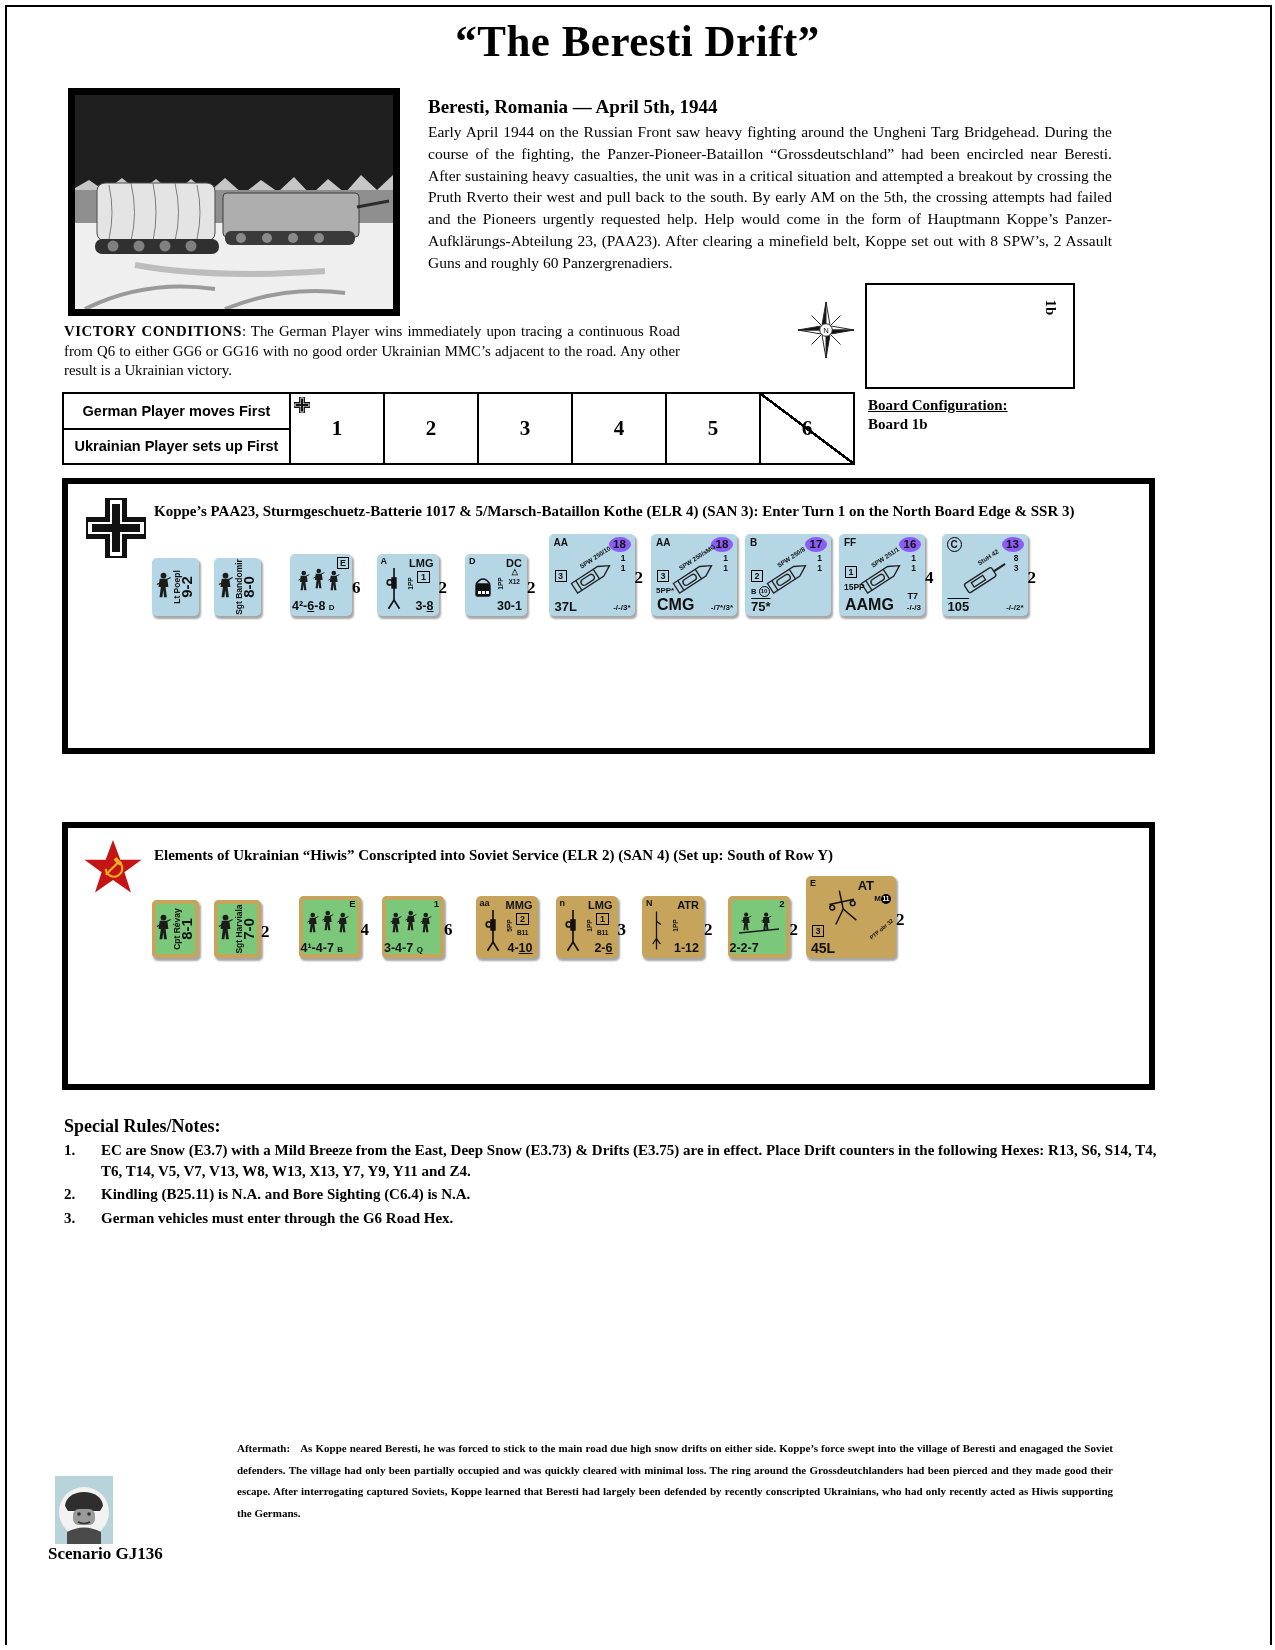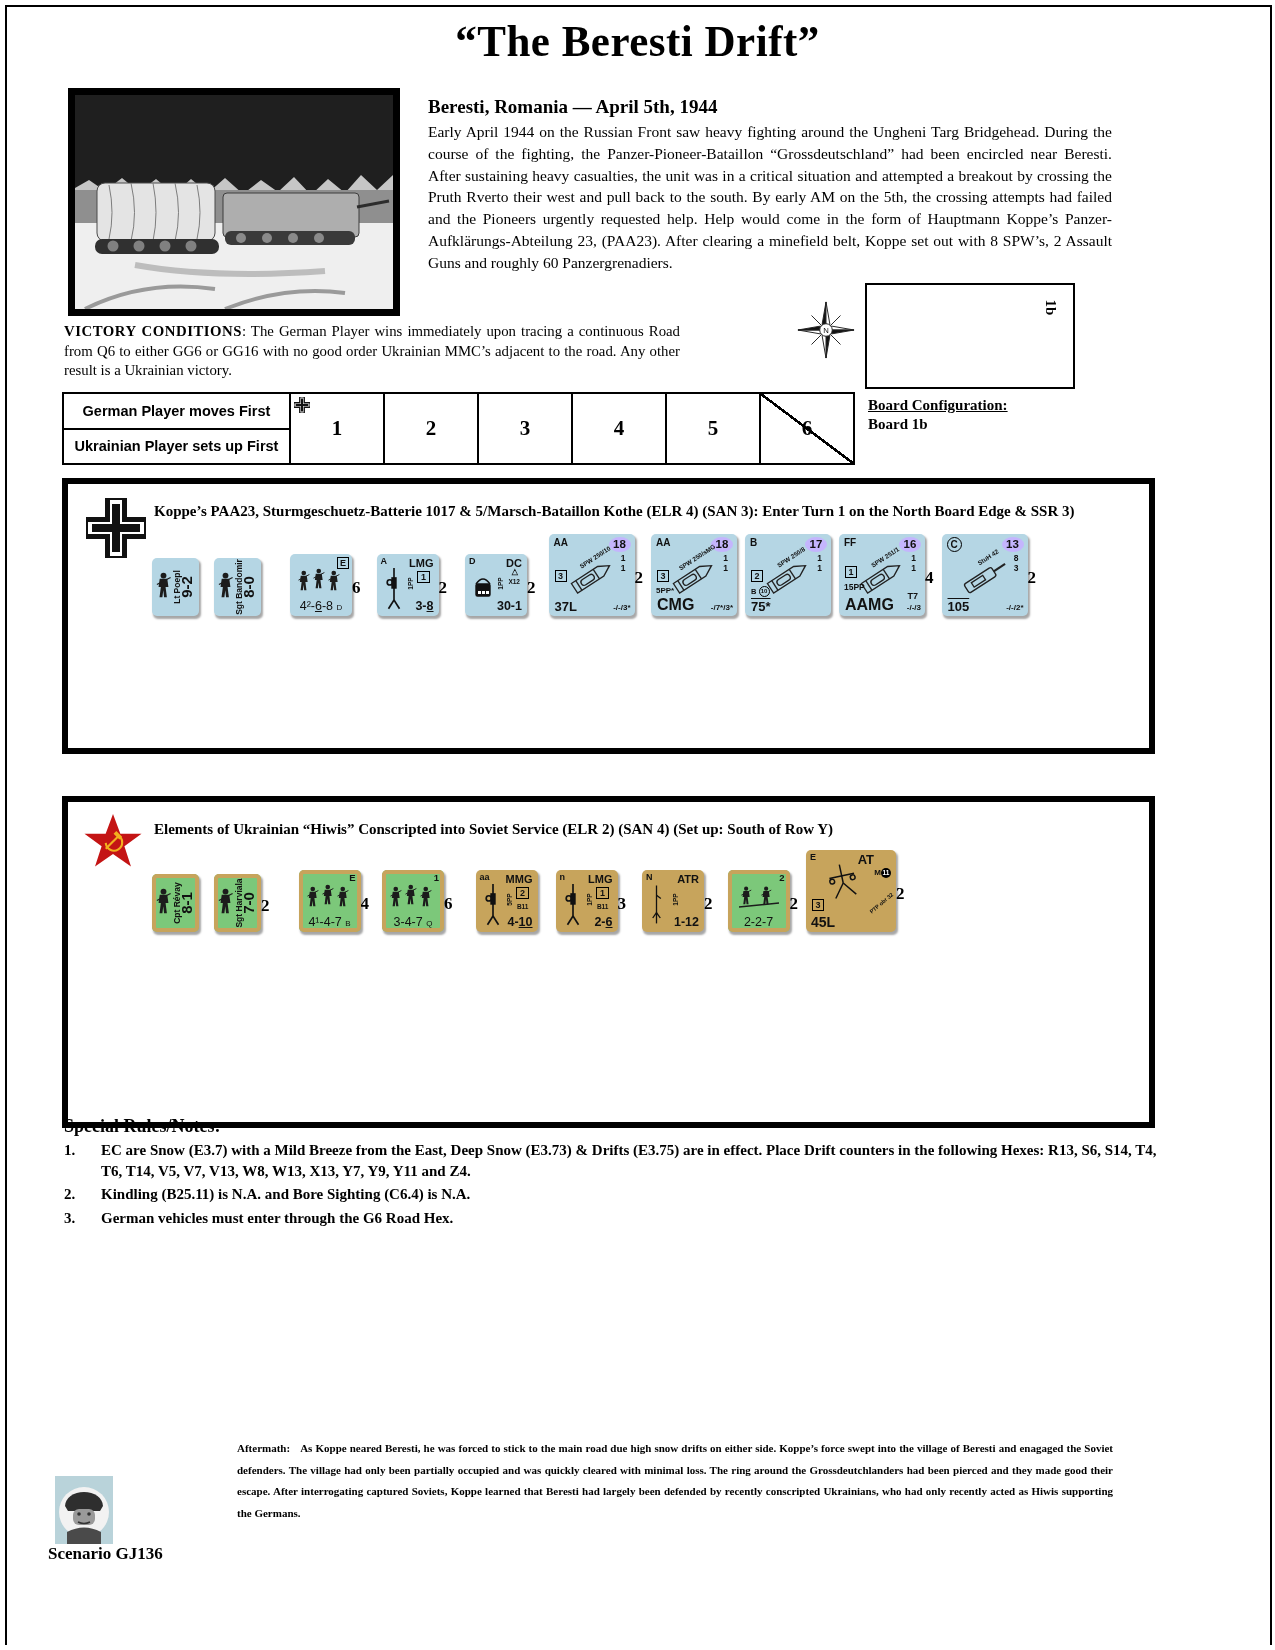--- a/index.html
+++ b/index.html
@@ -34,21 +34,21 @@
   .tlabel.first{border-bottom:2px solid #000;}
   .tcell{flex:1;border-right:2px solid #000;position:relative;display:flex;
        align-items:center;justify-content:center;font-size:21px;font-weight:bold;}
   .tcell.last{border-right:none;}
   .tcell.slash{background:linear-gradient(to top right,transparent calc(50% - 1.3px),
        #000 calc(50% - 1.3px),#000 calc(50% + 1.3px),transparent calc(50% + 1.3px));}
   .crossicon{position:absolute;left:3px;top:3px;width:16px;height:16px;}
   
   .obbox{position:absolute;left:62px;width:1093px;border:6px solid #000;box-sizing:border-box;background:#fff;}
   #german-box{top:478px;height:276px;}
-  #ukr-box{top:796px;height:332px;}
+  #ukr-box{top:822px;height:268px;}
   .ob-cross{position:absolute;left:18px;top:8px;width:60px;height:72px;}
   .ob-star{position:absolute;left:14px;top:10px;width:62px;height:58px;}
   .ob-header{position:absolute;left:86px;top:18px;right:16px;font-weight:bold;
        font-size:15px;line-height:18px;}
   .counter-row{position:absolute;left:84px;display:flex;align-items:flex-end;}
   #german-box .counter-row{top:50px;}
   #ukr-box .counter-row{top:48px;}
   .ccol{display:flex;flex-direction:row;align-items:center;}
   .count{height:20px;margin-top:6px;font-size:17px;font-weight:bold;font-family:"Liberation Serif",serif;}
   
@@ -63,39 +63,39 @@
   .c-tan{background:#c7a45c;}
   .ld-fig{position:absolute;left:3px;top:13px;width:17px;height:28px;}
   .ld-name{position:absolute;left:20px;top:50%;transform:translateY(-50%) rotate(180deg);
        writing-mode:vertical-rl;font-size:8.5px;font-weight:bold;white-space:nowrap;}
   .ld-rating{position:absolute;right:1px;top:50%;transform:translateY(-50%) rotate(-90deg);
        font-size:15px;font-weight:bold;}
   .cl-box{position:absolute;top:3px;right:3px;font-size:9px;font-weight:bold;
        border:1.2px solid #000;padding:0 2px;line-height:1.15;}
   .cl-plain{position:absolute;top:2px;right:5px;font-size:9.5px;font-weight:bold;}
   .fig-sq{position:absolute;left:6px;top:12px;width:50px;height:28px;}
-  .sq-str{position:absolute;bottom:3px;left:2px;right:2px;font-size:12.5px;font-weight:normal;
-       text-align:center;white-space:nowrap;}
+  .sq-str{position:absolute;bottom:3px;left:2px;right:2px;font-size:12.5px;font-weight:bold;
+       text-align:left;white-space:nowrap;}
   .sq-suffix{font-size:8px;}
   .u{text-decoration:underline;}
   .oline{text-decoration:overline;}
   .ctl{position:absolute;top:2px;left:4px;font-size:9px;font-weight:bold;}
   .sw-title{position:absolute;top:3px;right:5px;font-size:11px;font-weight:bold;}
   .sw-gun{position:absolute;left:8px;top:13px;width:18px;height:44px;}
   .sw-pp{position:absolute;left:27px;top:26px;font-size:6.5px;font-weight:bold;transform:rotate(-90deg);}
   .sw-box{position:absolute;right:9px;top:17px;font-size:9px;font-weight:bold;
        border:1.2px solid #000;padding:0 2.5px;line-height:1.15;}
   .sw-b{position:absolute;right:9px;top:33px;font-size:6.5px;font-weight:bold;}
   .sw-range{position:absolute;right:5px;bottom:3px;font-size:12.5px;font-weight:bold;}
   .sw-tri{position:absolute;right:9px;top:13px;font-size:8px;font-weight:bold;}
   .sw-mult{position:absolute;right:7px;top:24px;font-size:6.5px;font-weight:bold;}
   .vcorner{position:absolute;top:3px;left:5px;font-size:10px;font-weight:bold;}
   .circleC{border:1.2px solid #000;border-radius:50%;width:13px;height:13px;
        text-align:center;line-height:13px;}
-  .mp{position:absolute;top:3px;right:4px;width:22px;height:15px;background:#c4b5fd;
+  .mp{position:absolute;top:3px;right:4px;width:22px;height:15px;background:#8b5cf6;
        border-radius:50%;text-align:center;line-height:15px;font-size:11.5px;font-weight:bold;}
   .tops{position:absolute;top:20px;right:9px;font-size:8.5px;font-weight:bold;
        line-height:9.5px;text-align:center;}
   .tops span{display:block;}
   .vname{position:absolute;left:54%;top:28%;transform:translate(-50%,-50%) rotate(-33deg);
        font-size:6.3px;font-weight:bold;white-space:nowrap;}
   .vsil{position:absolute;left:50%;top:52%;transform:translate(-50%,-50%) rotate(-33deg);
        width:50px;height:22px;}
   .vbox{position:absolute;left:6px;top:36px;font-size:9px;font-weight:bold;
        border:1.2px solid #000;padding:0 2.5px;line-height:1.15;}

